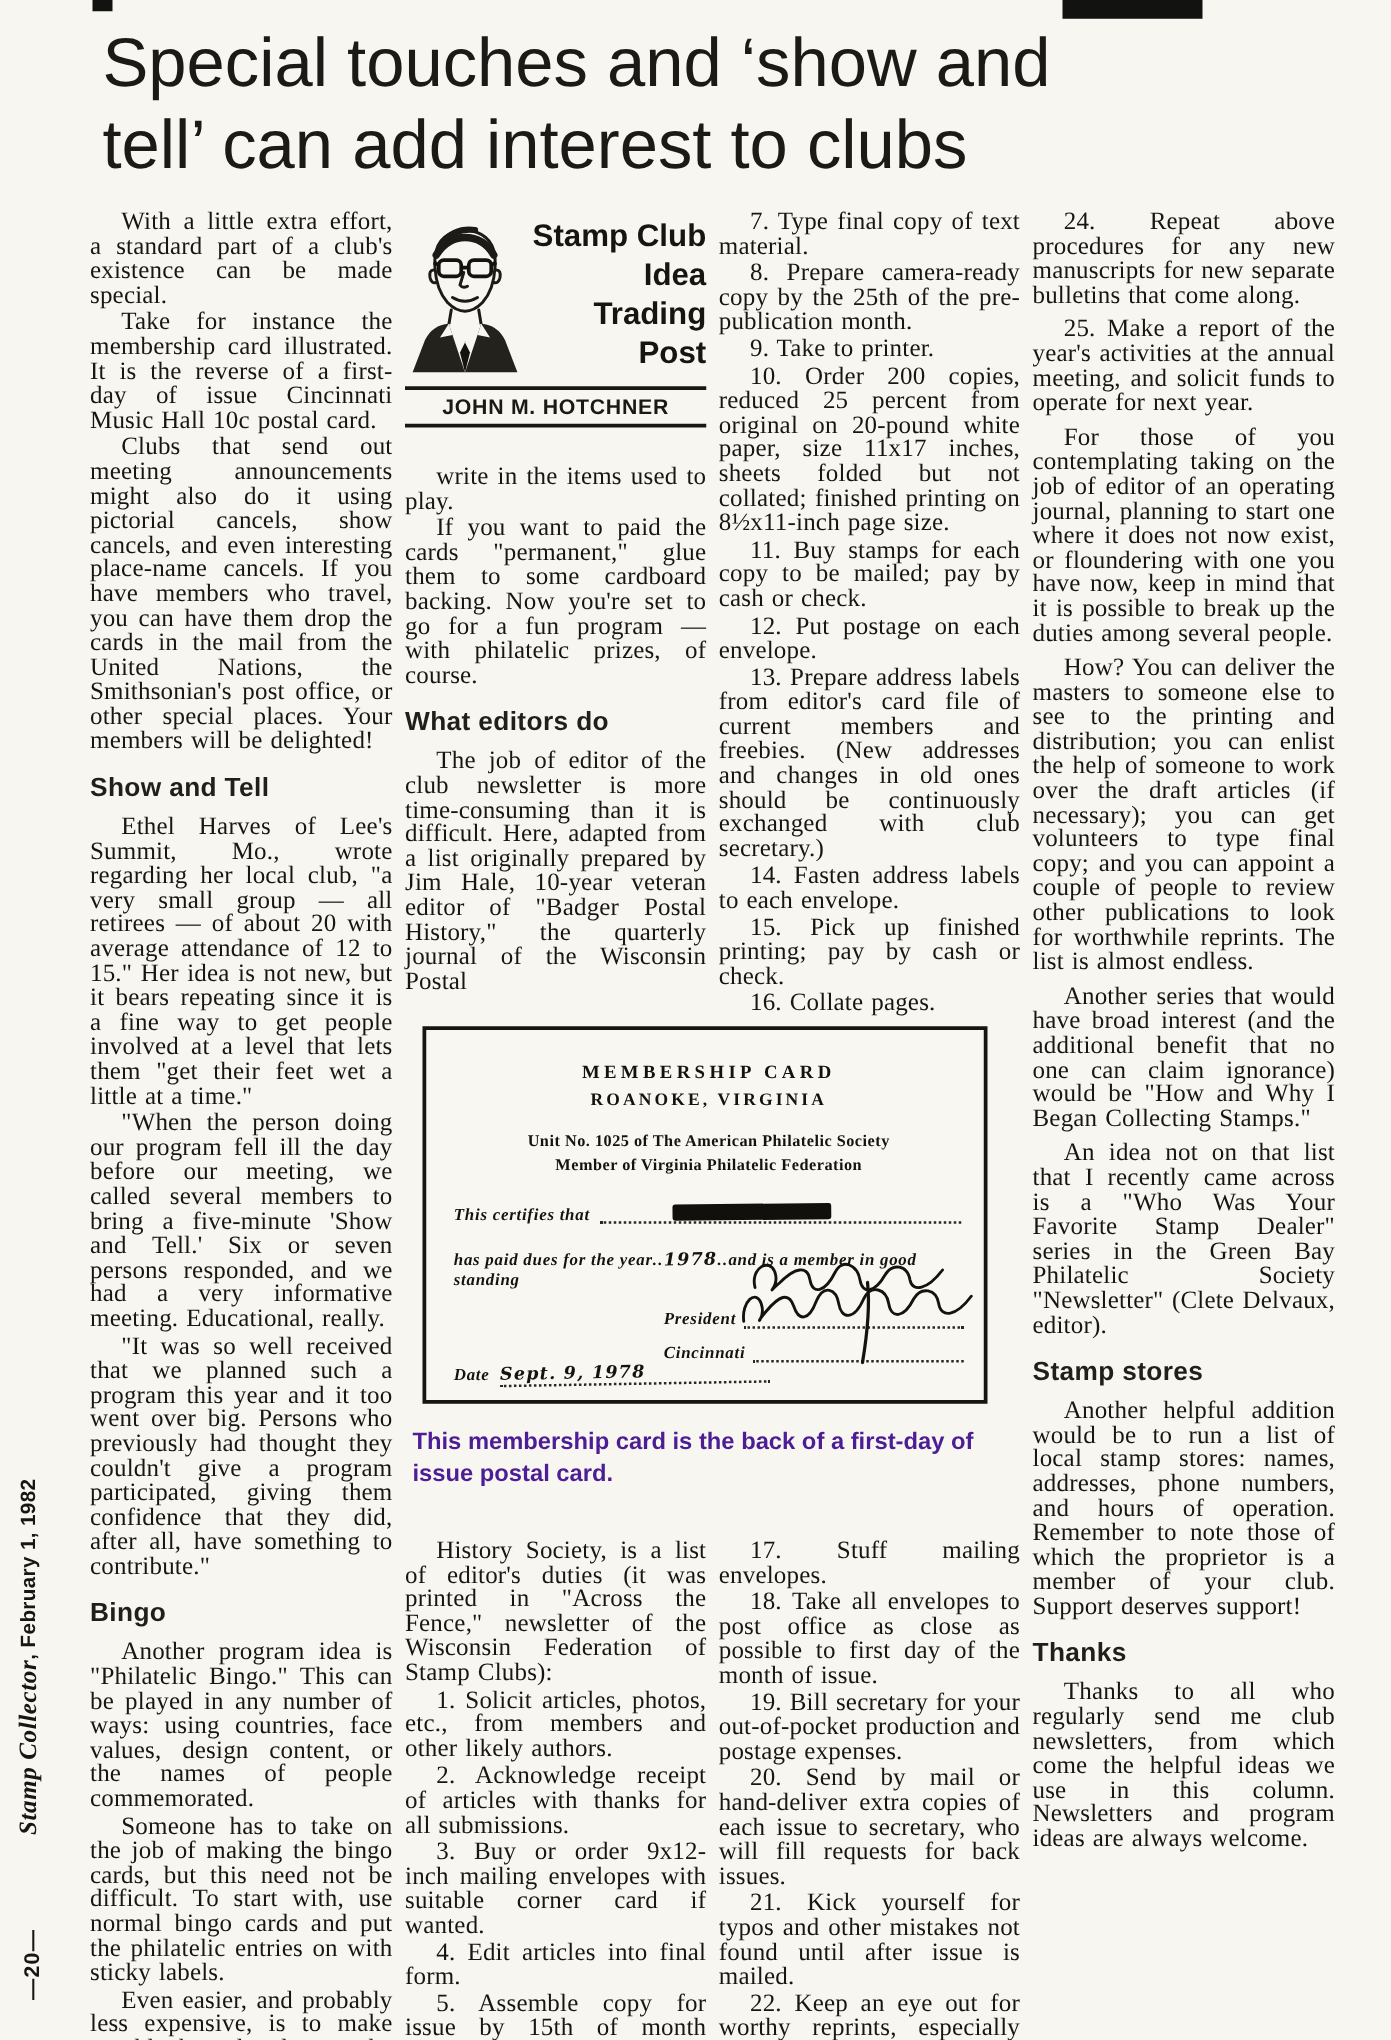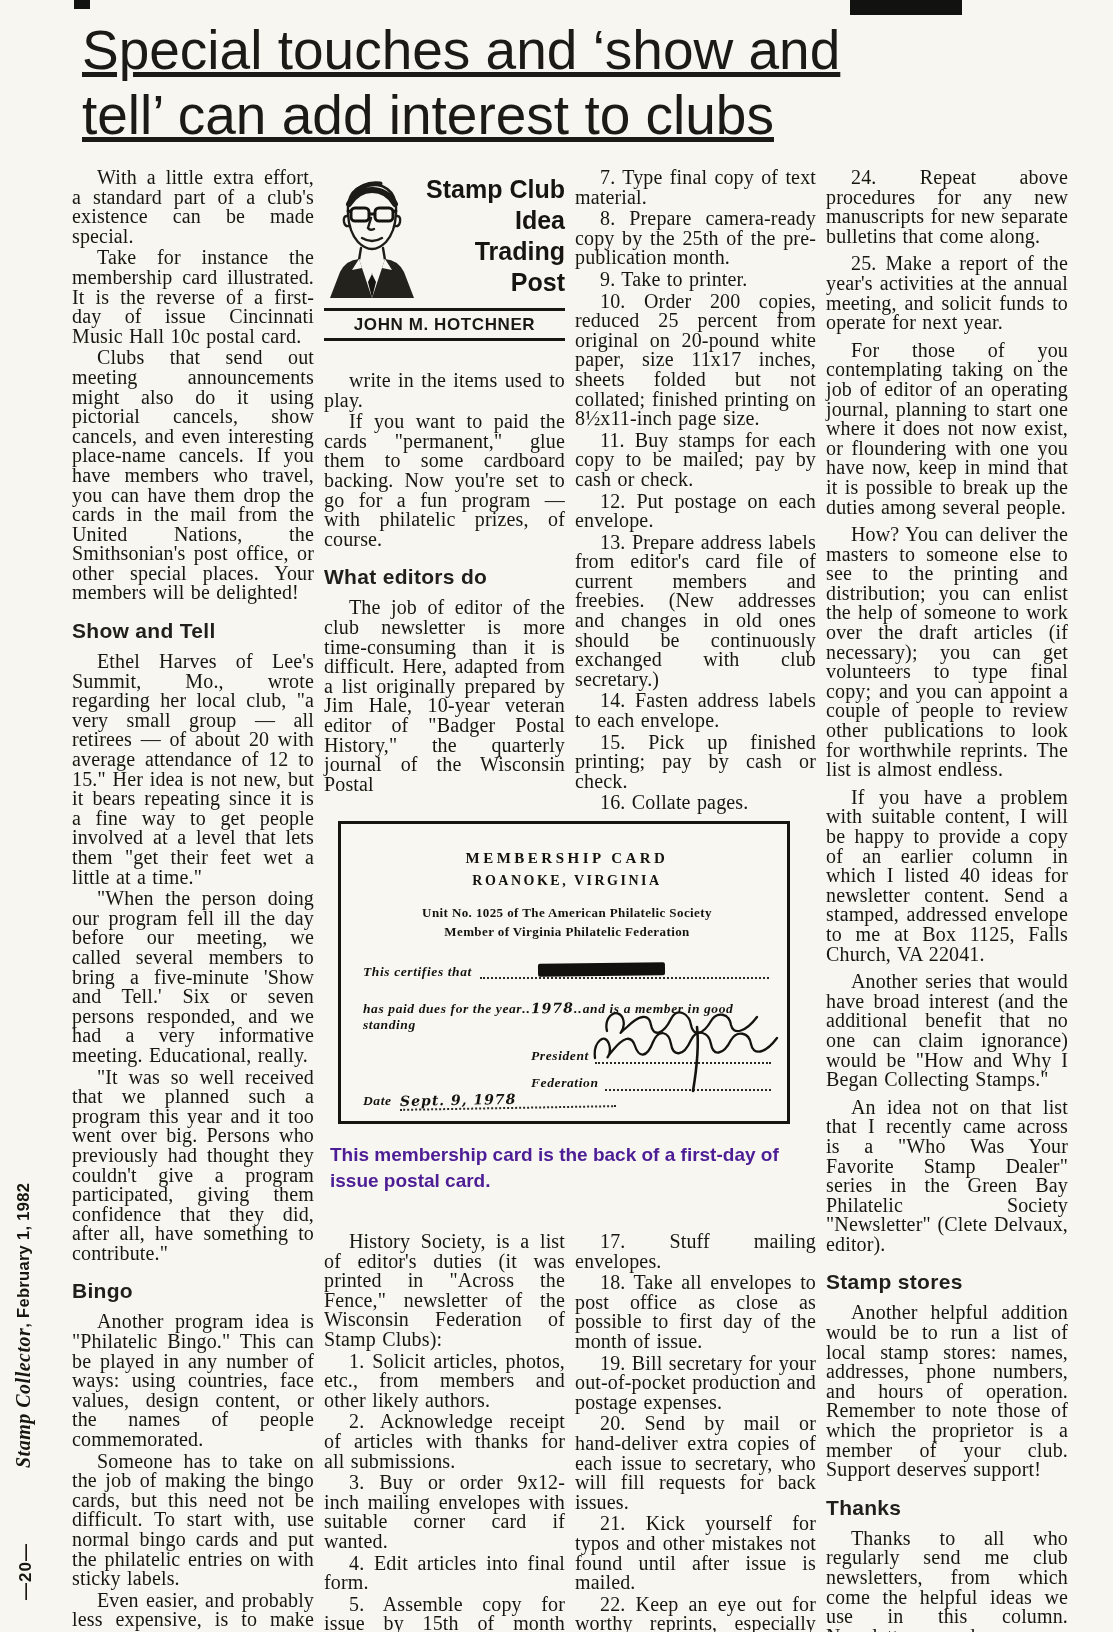--- a/index.html
+++ b/index.html
@@ -14,21 +14,21 @@
   
   .vert{writing-mode:vertical-rl;transform:rotate(180deg);position:absolute;white-space:nowrap;}
   .masthead-text{left:12px;top:1148px;height:320px;font-size:17px;}
   .masthead-text .pub{font:bold italic 20px "Liberation Serif",serif;letter-spacing:.5px;}
   .masthead-text .date{font:bold 16.5px "Liberation Sans",sans-serif;letter-spacing:.3px;}
   .pagenum{left:16px;top:1500px;height:100px;font:bold 17px "Liberation Sans",sans-serif;letter-spacing:1px;}
 
   .content{position:absolute;left:72px;top:12px;width:1008px;}
   .headline{
     font:400 55px/65px "Liberation Sans",sans-serif;color:#1b1a17;
-    white-space:pre-line;margin:6px 0 0 10px;letter-spacing:0px;text-decoration:underline;
+    white-space:pre-line;margin:6px 0 0 10px;letter-spacing:0px;
   }
   .cols{display:flex;gap:10px;margin-top:20px;}
   .col{width:242px;}
   .mid-wrap{width:492px;}
   .mid-top{display:flex;gap:10px;min-height:590px;align-items:flex-start;justify-content:center;}
   .mid-bottom{display:flex;gap:10px;margin-top:38px;}
   .mid-col{width:241px;}
 
   .para{
     margin:0 0 2px 0;font-size:20px;line-height:19.6px;text-align:justify;
@@ -204,21 +204,21 @@
             <div class="sign-block">
               <div class="sign-row">
                 <span class="script">President</span>
                 <span class="sig-line">
                   <svg class="sig-svg" width="190" height="44" viewBox="0 0 190 44">
                     <path d="M4,34 C2,18 14,8 18,20 C22,32 10,40 22,26 C32,14 40,10 44,22 C48,34 56,34 62,18 C68,4 78,8 80,20 C82,32 92,34 100,16 C106,4 118,8 120,20 C122,32 132,32 140,16 C146,6 158,8 160,20 C162,32 174,30 186,14" fill="none" stroke="#14130e" stroke-width="2.3" stroke-linecap="round"></path>
                   </svg>
                 </span>
               </div>
               <div class="sign-row">
-                <span class="script">Federation</span>
+                <span class="script">Cincinnati</span>
                 <span class="sig-line">
                   <svg class="sig-svg" width="180" height="90" viewBox="0 0 180 90">
                     <path d="M6,26 C2,10 18,2 22,14 C26,26 12,34 26,22 C38,10 48,8 50,20 C52,32 62,30 70,14 C76,2 88,8 90,20 C92,32 102,30 110,16 C116,6 128,8 130,20 C132,30 144,28 156,12" fill="none" stroke="#14130e" stroke-width="2.3" stroke-linecap="round"></path>
                     <path d="M96,22 C98,40 96,62 92,86" fill="none" stroke="#14130e" stroke-width="2.6" stroke-linecap="round"></path>
                   </svg>
                 </span>
               </div>
             </div>
 
             <div class="date-row">
@@ -250,21 +250,20 @@
               <p class="para">23. Start organizing the next issue.</p>
             </div>
         </div>
       </div>
 
       <div class="col col-right">
           <p class="para">24. Repeat above procedures for any new manuscripts for new separate bulletins that come along.</p>
           <p class="para">25. Make a report of the year's activities at the annual meeting, and solicit funds to operate for next year.</p>
           <p class="para">For those of you contemplating taking on the job of editor of an operating journal, planning to start one where it does not now exist, or floundering with one you have now, keep in mind that it is possible to break up the duties among several people.</p>
           <p class="para">How? You can deliver the masters to someone else to see to the printing and distribution; you can enlist the help of someone to work over the draft articles (if necessary); you can get volunteers to type final copy; and you can appoint a couple of people to review other publications to look for worthwhile reprints. The list is almost endless.</p>
-          <p class="para">If you have a problem with suitable content, I will be happy to provide a copy of an earlier column in which I listed 40 ideas for newsletter content. Send a stamped, addressed envelope to me at Box 1125, Falls Church, VA 22041.</p>
           <p class="para">Another series that would have broad interest (and the additional benefit that no one can claim ignorance) would be "How and Why I Began Collecting Stamps."</p>
           <p class="para">An idea not on that list that I recently came across is a "Who Was Your Favorite Stamp Dealer" series in the Green Bay Philatelic Society "Newsletter" (Clete Delvaux, editor).</p>
           <h2 class="sec-head">Stamp stores</h2>
           <p class="para">Another helpful addition would be to run a list of local stamp stores: names, addresses, phone numbers, and hours of operation. Remember to note those of which the proprietor is a member of your club. Support deserves support!</p>
           <h2 class="sec-head">Thanks</h2>
           <p class="para">Thanks to all who regularly send me club newsletters, from which come the helpful ideas we use in this column. Newsletters and program ideas are always welcome.</p>
         </div>
 
     </div>
   </div>

